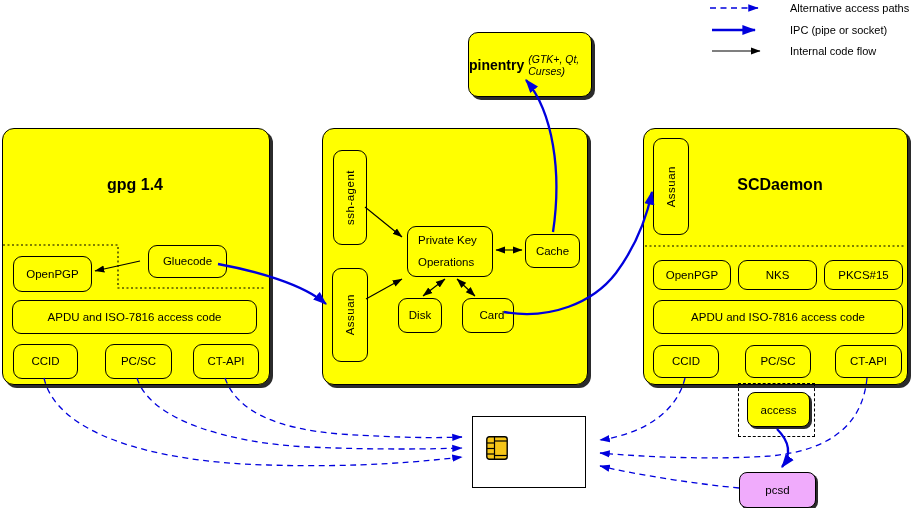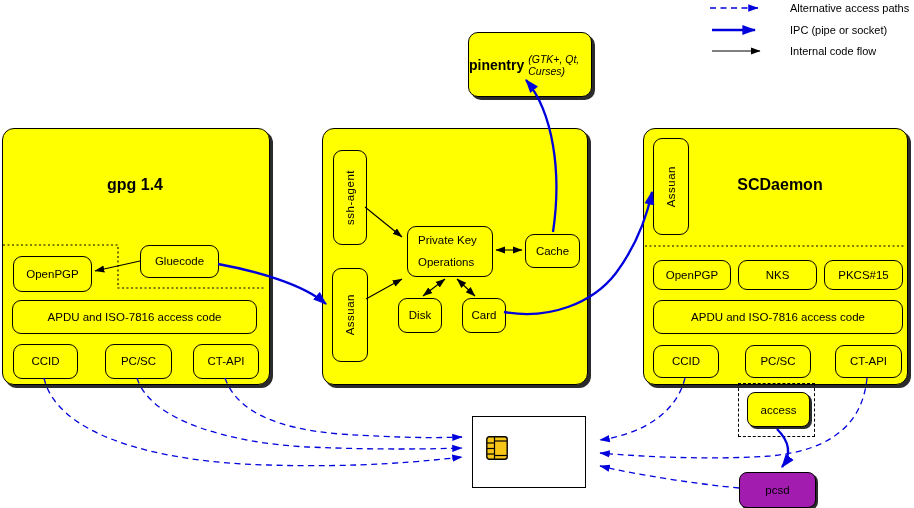--- a/index.html
+++ b/index.html
@@ -35,35 +35,35 @@
   #b-pinentry .pt { font-weight:bold; font-size:14px; }
   #b-pinentry .ps { font-size:10.5px;font-style:italic; }
 
   
   #t-gpg14 { left:2px;  top:176px; width:266px; }
   #t-agent { left:360px; top:176px; width:200px; }
   #t-scd   { left:680px; top:176px; width:200px; }
 
   
   #n-g14-openpgp { left:13px;  top:256px; width:77px;  height:34px; }
-  #n-g14-glue    { left:140px; top:245px; width:77px;  height:31px; }
+  #n-g14-glue    { left:148px; top:245px; width:77px;  height:31px; }
   #n-g14-apdu    { left:12px;  top:300px; width:243px; height:32px; }
   #n-g14-ccid    { left:13px;  top:344px; width:63px;  height:33px; }
   #n-g14-pcsc    { left:105px; top:344px; width:65px;  height:33px; }
   #n-g14-ctapi   { left:193px; top:344px; width:64px;  height:33px; }
 
   
   #n-ag-ssh    { left:333px; top:150px; width:32px; height:93px; }
   #n-ag-assuan { left:332px; top:268px; width:34px; height:92px; }
   #n-ag-pko    { left:407px; top:226px; width:86px; height:51px;
                  flex-direction:column; align-items:flex-start; padding-left:10px;
                  justify-content:center; gap:9px; box-sizing:border-box; }
   #n-ag-cache  { left:525px; top:234px; width:53px; height:32px; }
   #n-ag-disk   { left:398px; top:298px; width:42px; height:33px; }
-  #n-ag-card   { left:462px; top:298px; width:42px; height:33px; }
+  #n-ag-card   { left:462px; top:298px; width:42px; height:33px;padding-left:8px; }
 
   
   #n-sc-assuan { left:653px; top:138px; width:34px; height:95px; }
   #n-sc-openpgp{ left:653px; top:260px; width:76px; height:28px; }
   #n-sc-nks    { left:738px; top:260px; width:77px; height:28px; }
   #n-sc-pkcs   { left:824px; top:260px; width:77px; height:28px; }
   #n-sc-apdu   { left:653px; top:300px; width:248px; height:32px; }
   #n-sc-ccid   { left:653px; top:345px; width:64px; height:31px; }
   #n-sc-pcsc   { left:745px; top:345px; width:64px; height:31px; }
   #n-sc-ctapi  { left:835px; top:345px; width:65px; height:31px; }
@@ -82,21 +82,21 @@
     box-sizing:border-box;
   }
   #n-wrapper {
     position:absolute; left:747px; top:392px; width:61px; height:33px;
     background:#ffff00; border:1.4px solid #000; border-radius:8px;
     box-shadow:2px 2px 0 #2b2b2b; display:flex; align-items:center; justify-content:center;
     font-size:11.5px;
   }
   #n-pcsd {
     position:absolute; left:739px; top:472px; width:75px; height:34px;
-    background:#a21caf; border:1.4px solid #000; border-radius:8px;
+    background:#f0abfc; border:1.4px solid #000; border-radius:8px;
     box-shadow:2px 2px 0 #2b2b2b; display:flex; align-items:center; justify-content:center;
     font-size:11.5px;
   }
 
   
   #lg1 { left:790px; top:2px; }
   #lg2 { left:790px; top:24px; }
   #lg3 { left:790px; top:45px; }
 
   #overlay { position:absolute; left:0; top:0; width:914px; height:508px; pointer-events:none; }

